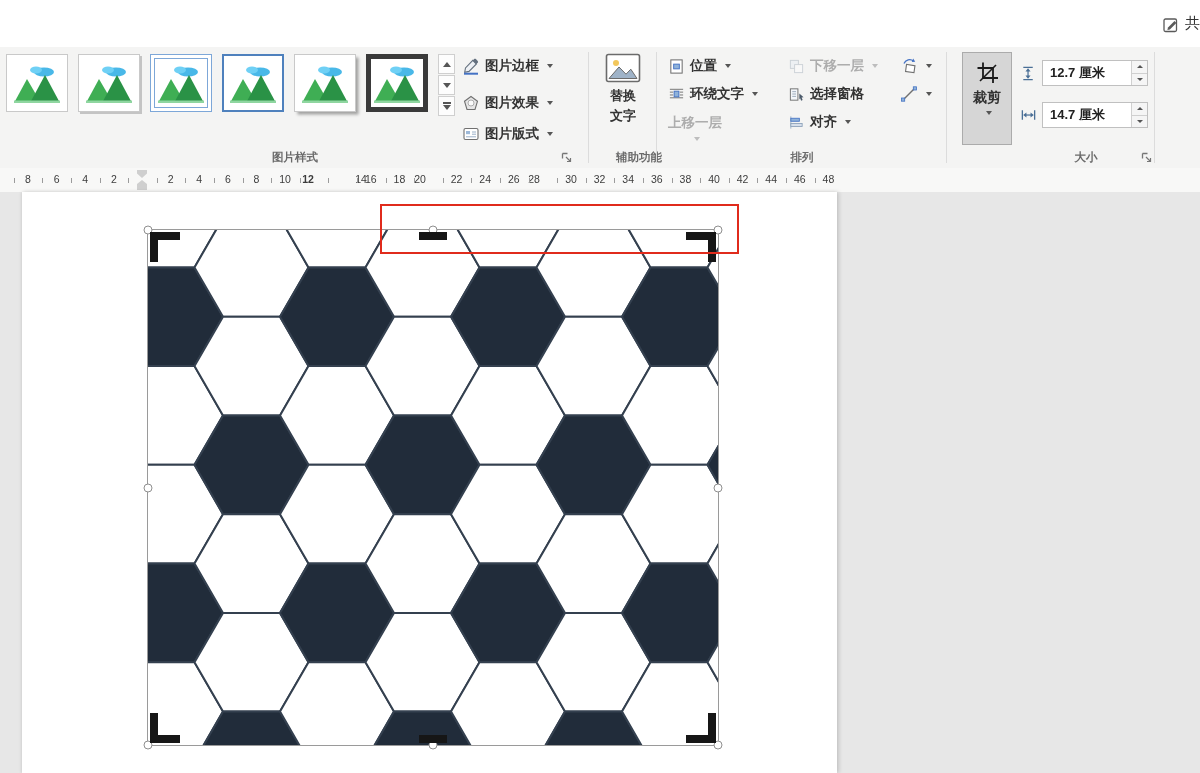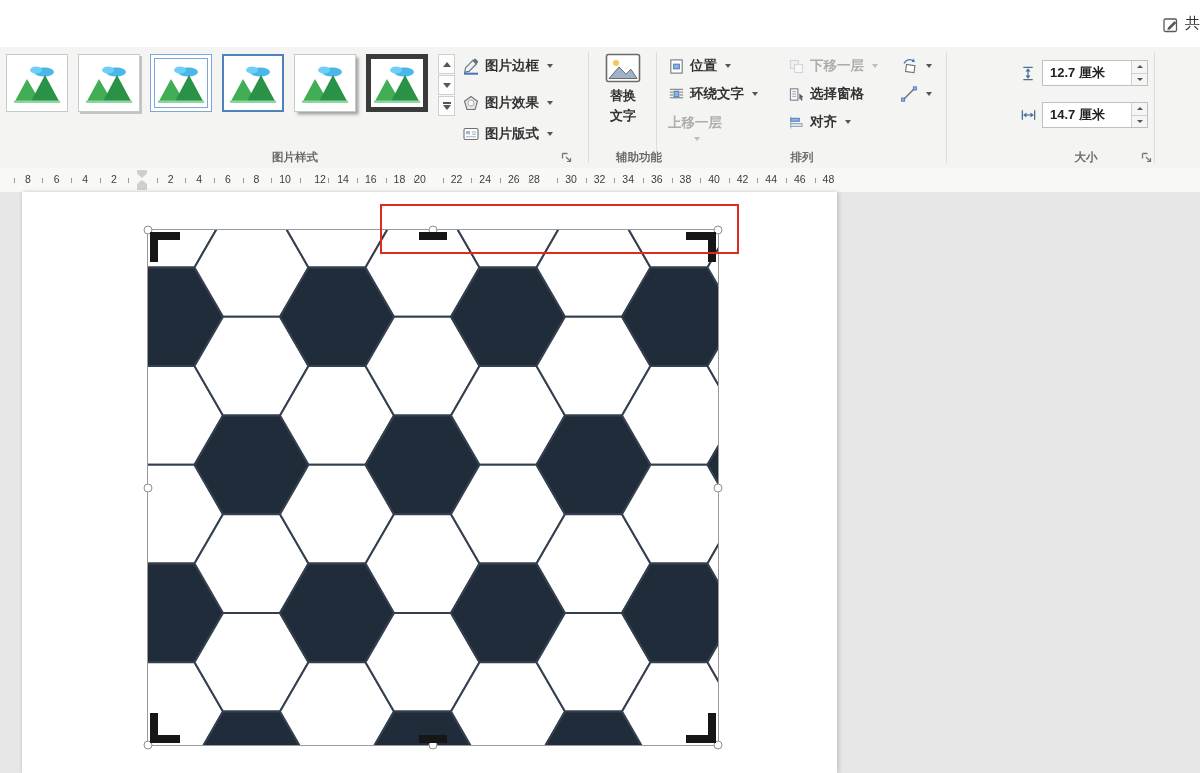--- a/index.html
+++ b/index.html
@@ -287,20 +287,29 @@
         <path d="M3.5 14.5 L14.5 3.5" stroke="#707070" stroke-width="1.5"></path>
         <rect x="1.5" y="13" width="3.2" height="3.2" fill="#8fb2d9" stroke="#4472c4" stroke-width="0.8"></rect>
         <rect x="13.3" y="1.8" width="3.2" height="3.2" fill="#8fb2d9" stroke="#4472c4" stroke-width="0.8"></rect>
       </svg>
       <span class="chv"></span>
     </div>
     <div class="grp" style="left:802px;">排列</div>
 
     <div class="vsep" style="left:946px;"></div>
 
+    <div class="crop-btn">
+      <svg width="25" height="25" viewBox="0 0 25 25">
+        <path d="M8 2.5 V18 H23" fill="none" stroke="#1a1a1a" stroke-width="1.8"></path>
+        <path d="M2.5 8 H18 V23" fill="none" stroke="#1a1a1a" stroke-width="1.8"></path>
+        <path d="M5 21 L21 5" stroke="#1a1a1a" stroke-width="1.6"></path>
+      </svg>
+      <span>裁剪</span>
+      <span class="chv"></span>
+    </div>
 
     <div class="size-row" style="left:1020px;top:13px;">
       <svg width="17" height="17" viewBox="0 0 18 18">
         <path d="M3.5 2.5 h10 M3.5 15.5 h10" stroke="#4a6f96" stroke-width="1.4"></path>
         <path d="M8.5 5 v8" stroke="#4a6f96" stroke-width="1.3"></path>
         <polygon points="8.5,3.4 5.8,6.8 11.2,6.8" fill="#4a6f96"></polygon>
         <polygon points="8.5,14.6 5.8,11.2 11.2,11.2" fill="#4a6f96"></polygon>
       </svg>
       <div class="size-input">
         <span>12.7 厘米</span>
@@ -347,22 +356,22 @@
     <div class="hang-indent"></div>
   <span class="rnum" style="left: 28px;">8</span>
       <span class="rnum" style="left: 56.6px;">6</span>
       <span class="rnum" style="left: 85.2px;">4</span>
       <span class="rnum" style="left: 113.8px;">2</span>
       <span class="rnum" style="left: 170.6px;">2</span>
       <span class="rnum" style="left: 199.2px;">4</span>
       <span class="rnum" style="left: 227.8px;">6</span>
       <span class="rnum" style="left: 256.4px;">8</span>
       <span class="rnum" style="left: 285px;">10</span>
-      <span class="rnum" style="left: 320px;">12</span>
-      <span class="rnum" style="left: 343px;">14</span>
+      <span class="rnum" style="left: 308px; font-weight: bold;">12</span>
+      <span class="rnum" style="left: 361px;">14</span>
       <span class="rnum" style="left: 370.8px;">16</span>
       <span class="rnum" style="left: 399.4px;">18</span>
       <span class="rnum" style="left: 420px;">20</span>
       <span class="rnum" style="left: 456.6px;">22</span>
       <span class="rnum" style="left: 485.2px;">24</span>
       <span class="rnum" style="left: 513.8px;">26</span>
       <span class="rnum" style="left: 534px;">28</span>
       <span class="rnum" style="left: 571px;">30</span>
       <span class="rnum" style="left: 599.6px;">32</span>
       <span class="rnum" style="left: 628.2px;">34</span>

